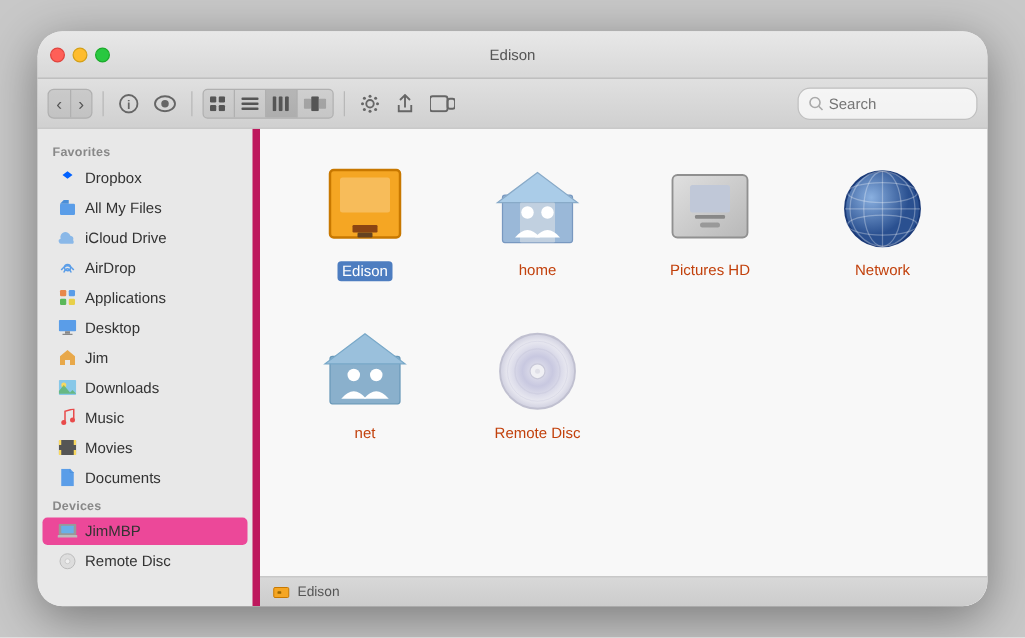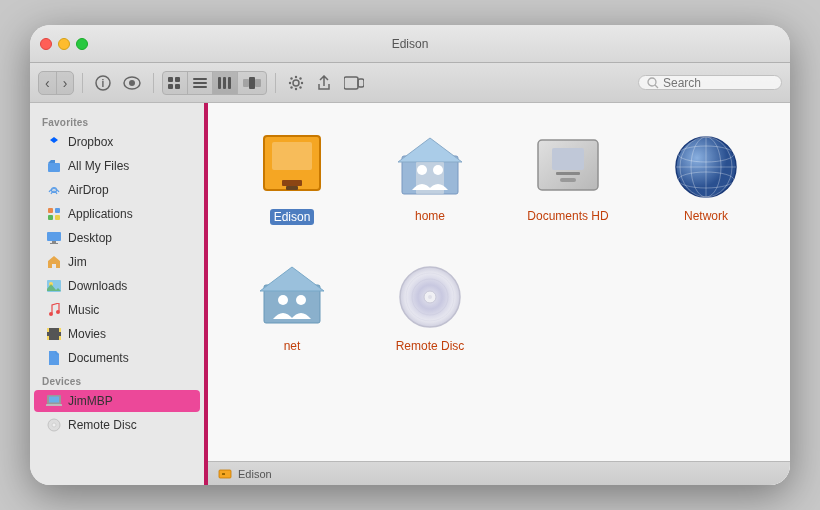--- a/index.html
+++ b/index.html
@@ -127,21 +127,21 @@
     .tb-view-btn:last-child { border-right: none; }
     .tb-view-btn.active { background: rgba(0,0,0,0.12); }
     .search-box {
       margin-left: auto;
       display: flex;
       align-items: center;
       background: rgba(255,255,255,0.7);
       border: 1px solid #c0c0c0;
       border-radius: 10px;
       padding: 2px 8px;
-      height: 15px;
+      height: 26px;
       gap: 4px;
       min-width: 140px;
     }
     .search-box input {
       background: transparent;
       border: none;
       outline: none;
       font-size: 12px;
       color: #999;
       width: 110px;
@@ -149,21 +149,21 @@
     
     .main-area {
       display: flex;
       flex: 1;
       overflow: hidden;
     }
     
     .sidebar {
       width: 178px;
       background: #e8e8e8;
-      border-right: 4px solid #be185d;
+      border-right: 6px solid #be185d;
       display: flex;
       flex-direction: column;
       overflow-y: auto;
       padding: 8px 0;
     }
     .sidebar-section-label {
       font-size: 10px;
       font-weight: 700;
       color: #888;
       padding: 6px 12px 2px 12px;
@@ -365,20 +365,28 @@
       <div class="sidebar-item">
         <span class="sidebar-icon">
           <svg width="14" height="14" viewBox="0 0 14 14">
               <rect x="1" y="4" width="12" height="9" rx="1" fill="#5a9de8"></rect>
               <polygon points="1,4 4,1 8,1 8,4" fill="#4a8ed8"></polygon>
             </svg>
         </span>
         <span>All My Files</span>
       </div>
 
+      <div class="sidebar-item">
+        <span class="sidebar-icon">
+          <svg width="16" height="12" viewBox="0 0 16 12">
+              <path d="M12.5 8a2.5 2.5 0 00-2.2-3.5A4 4 0 002.5 7 2 2 0 003.5 11h9a2.5 2.5 0 00.0-3z" fill="#8ab8e8"></path>
+            </svg>
+        </span>
+        <span>iCloud Drive</span>
+      </div>
 
       <div class="sidebar-item">
         <span class="sidebar-icon">
           <svg width="14" height="14" viewBox="0 0 14 14">
             <circle cx="7" cy="7" r="2.5" fill="none" stroke="#5a9de8" stroke-width="1.2"></circle>
             <path d="M2 9 Q7 2 12 9" fill="none" stroke="#5a9de8" stroke-width="1.2"></path>
             <path d="M4 11 Q7 5 10 11" fill="none" stroke="#5a9de8" stroke-width="1.2"></path>
           </svg>
         </span>
         <span>AirDrop</span>
@@ -526,21 +534,21 @@
                 <linearGradient id="hdgrad" x1="0%" y1="0%" x2="100%" y2="100%">
                   <stop offset="0%" style="stop-color:#e0e0e0"></stop>
                   <stop offset="100%" style="stop-color:#b8b8b8"></stop>
                 </linearGradient>
               </defs>
               <rect x="18" y="12" width="32" height="22" rx="2" fill="#c0c8d8"></rect>
               <rect x="22" y="36" width="24" height="3" rx="1" fill="#888"></rect>
               <rect x="26" y="42" width="16" height="4" rx="2" fill="#999"></rect>
             </svg>
           </div>
-          <span class="file-label">Documents HD</span>
+          <span class="file-label">Pictures HD</span>
         </div>
 
         <div class="file-item">
           <div class="file-icon">
             <svg width="66" height="66" viewBox="0 0 66 66">
               <defs>
                 <radialGradient id="globegrad" cx="35%" cy="35%">
                   <stop offset="0%" style="stop-color:#8ab0e0"></stop>
                   <stop offset="100%" style="stop-color:#2a5090"></stop>
                 </radialGradient>

